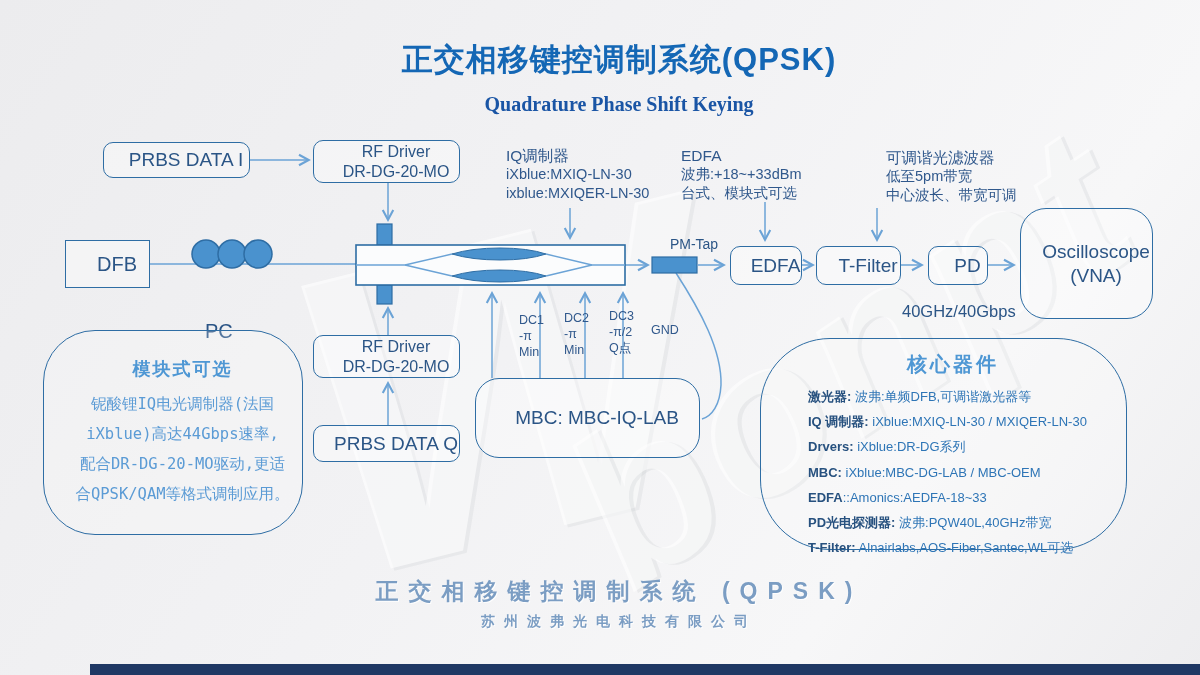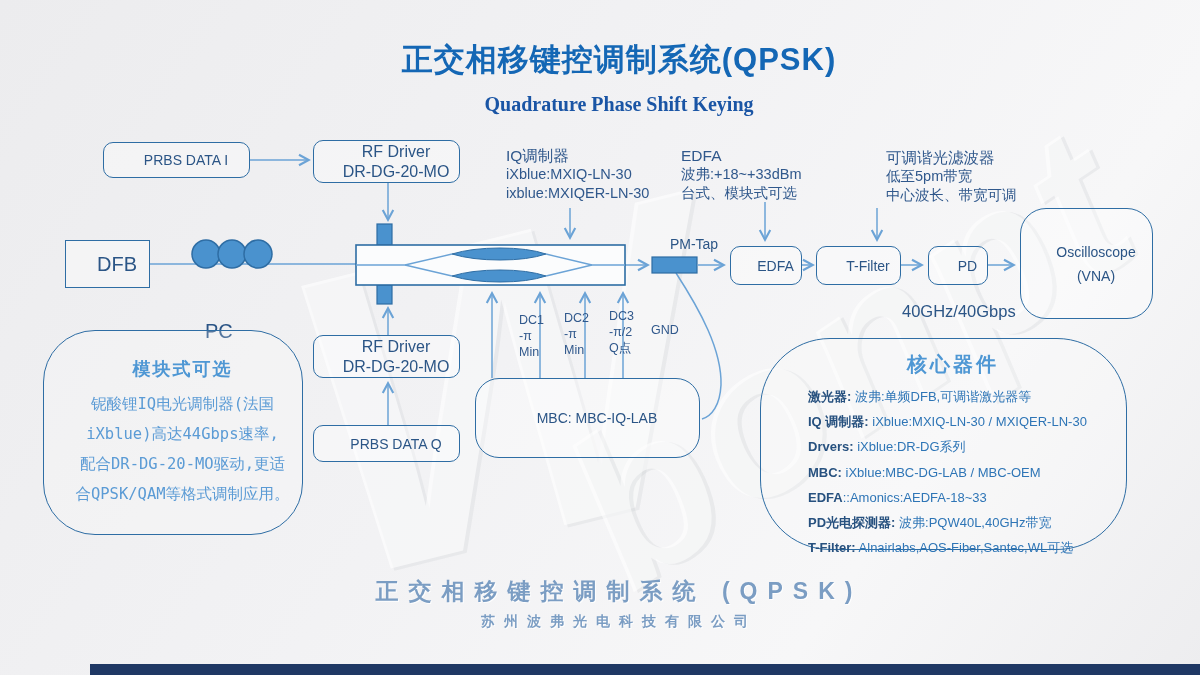--- a/index.html
+++ b/index.html
@@ -8,21 +8,21 @@
     background:linear-gradient(125deg,#ececee 0%,#f2f2f4 45%,#f7f7f8 75%,#ededef 100%);
     font-family:"Liberation Sans",sans-serif;
   }
   .watermark{position:absolute;z-index:0;pointer-events:none;font-weight:bold;font-style:italic;}
   .wm-w{left:300px;top:140px;font-size:430px;color:rgba(255,255,255,0.6);transform:rotate(-14deg);text-shadow:3px 3px 0 rgba(200,203,208,0.25);}
   .wm-t{left:520px;top:430px;font-size:215px;color:rgba(255,255,255,0.55);transform:rotate(-34deg);transform-origin:left top;letter-spacing:6px;text-shadow:3px 3px 0 rgba(200,203,208,0.28);}
   .overlay{position:absolute;left:0;top:0;z-index:1;pointer-events:none;}
   .abs{position:absolute;z-index:2;padding-left:19px;}
   .title{left:0;top:39px;width:100%;text-align:center;font-size:31px;font-weight:bold;color:#1467b5;letter-spacing:1px;}
   .subtitle{left:0;top:93px;width:100%;text-align:center;font-size:20px;font-weight:bold;color:#1a55a5;font-family:"Liberation Serif",serif;}
-  .node{border:1.6px solid #2e6da4;border-radius:10px;display:flex;flex-direction:column;align-items:center;justify-content:center;color:#2b5586;background:rgba(255,255,255,0.35);font-size:14px;line-height:20px;box-sizing:border-box;text-align:center;}
+  .node{border:1.6px solid #2e6da4;border-radius:10px;display:flex;flex-direction:column;align-items:center;justify-content:center;color:#2b5586;background:rgba(255,255,255,0.35);font-size:19px;line-height:20px;box-sizing:border-box;text-align:center;}
   .sq{border-radius:0;}
   .big-r{border-radius:26px;}
   .plain{color:#2b5586;margin-top:46px;}
   .ann{font-size:14.5px;line-height:19px;color:#30588c;}
   .ann .t{font-size:15.5px;}
   .dc{font-size:12.5px;line-height:16px;color:#30588c;}
   .bubble{border:1.6px solid #2e6da4;box-sizing:border-box;background:rgba(255,255,255,0.2);}
   .bl{left:43px;top:330px;width:260px;height:205px;border-radius:52px;text-align:center;}
   .bl .bt{margin-top:26px;font-size:18px;font-weight:bold;color:#4e97d4;letter-spacing:2px;}
   .bl .line{font-size:15.5px;line-height:30px;color:#5b9bd5;font-family:"DejaVu Sans Mono","Liberation Sans",monospace;}

